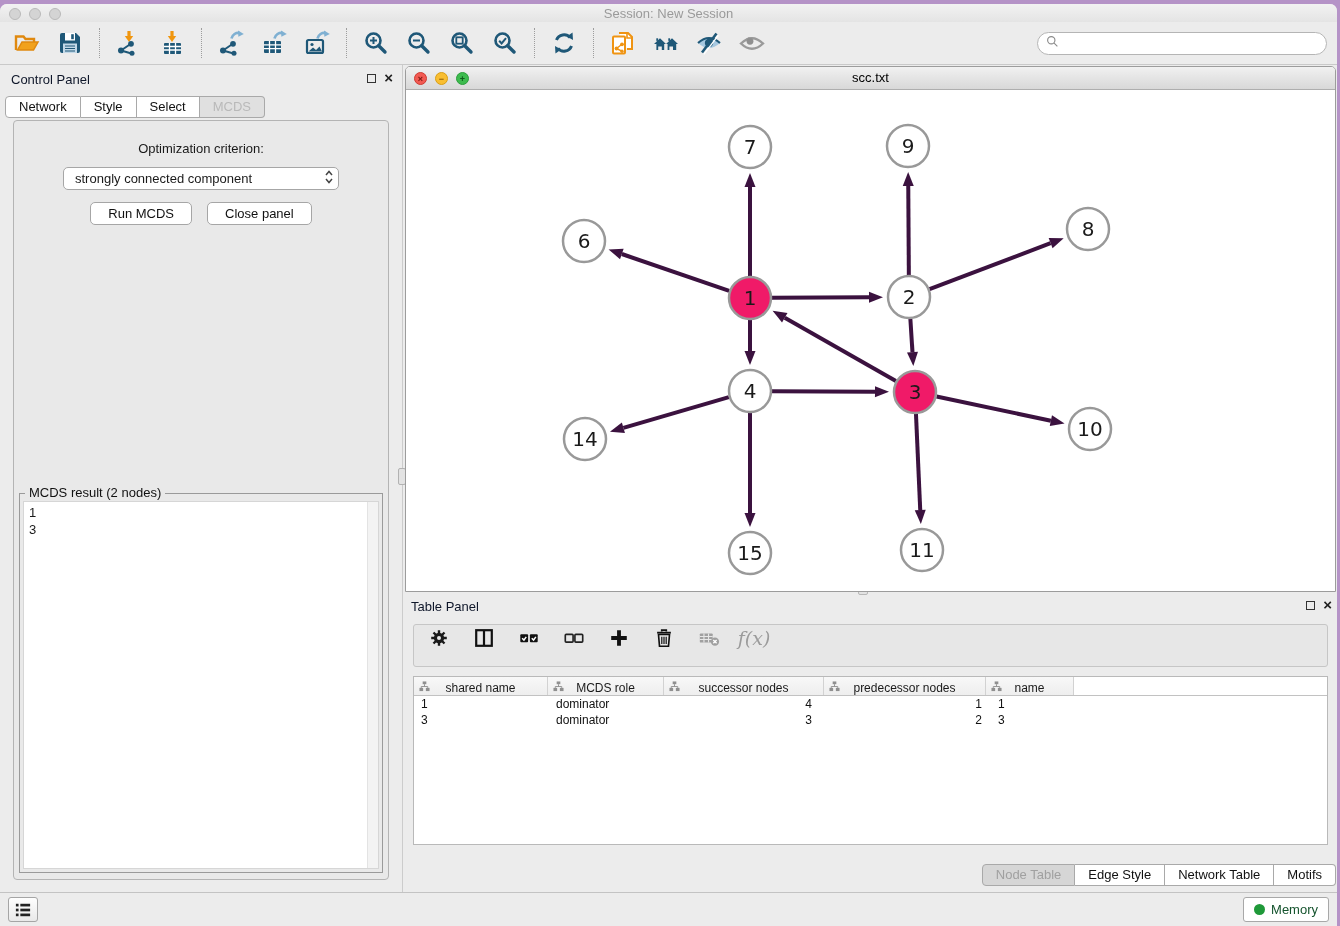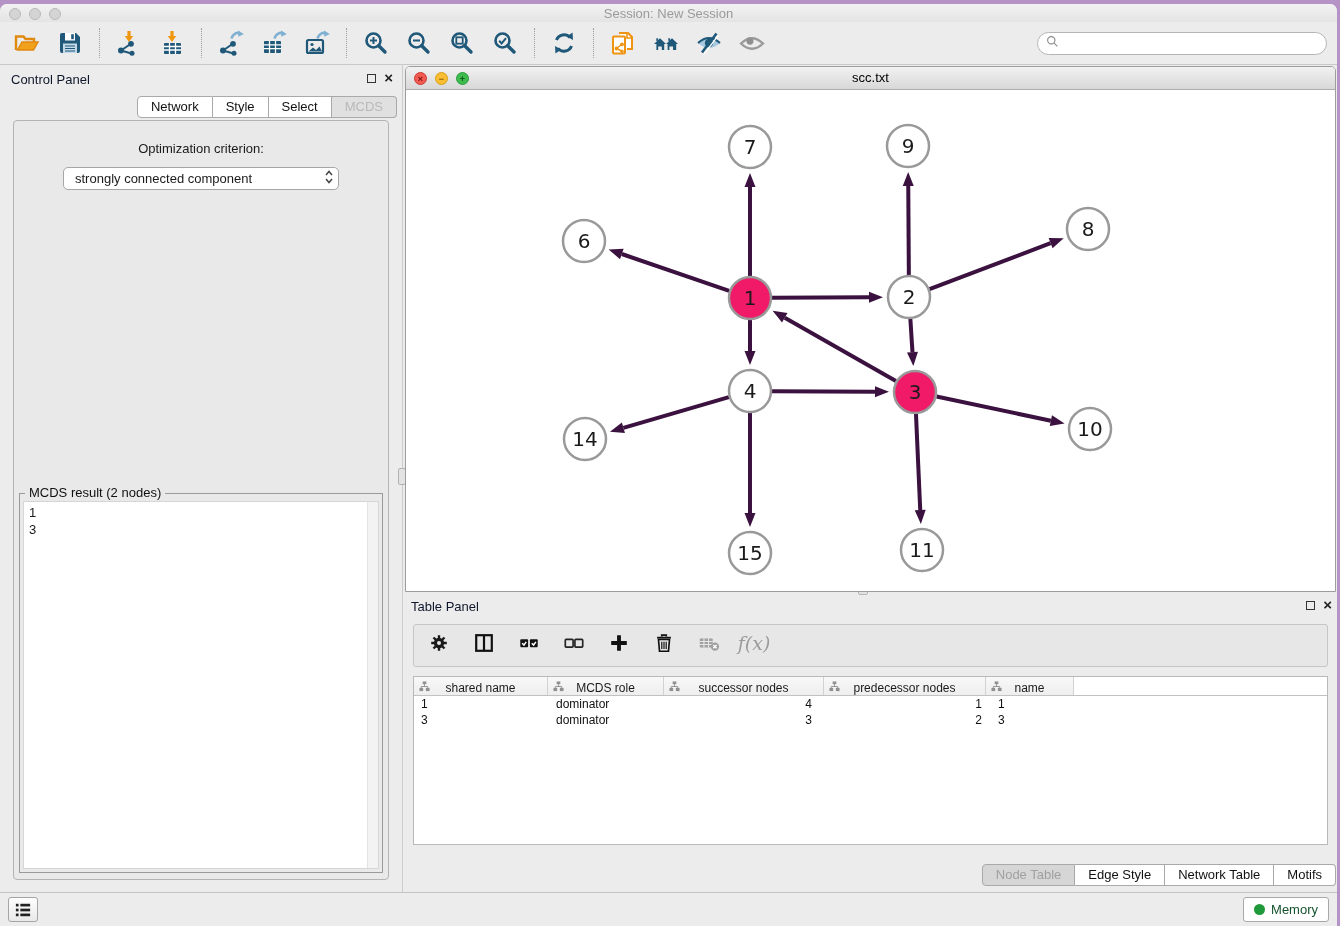--- a/index.html
+++ b/index.html
@@ -36,21 +36,21 @@
   .panel-title { font-size:13px; color:#0f172a; line-height:20px; }
   .panel-header .hdr-btns { position:absolute; right:4px; top:2px; display:flex; gap:8px; align-items:center; }
   .float-box { display:inline-block; width:9px; height:9px; border:1.6px solid #333; }
   .close-x { font-size:15px; font-weight:bold; color:#222; line-height:12px; cursor:pointer; }
 
   .seg { display:inline-flex; }
   .seg .tab { background:#fff; border:1px solid #a9a9a9; border-left:none; padding:2px 13px 3px; font-size:13px; color:#111; cursor:pointer; white-space:nowrap; }
   .seg .tab:first-child { border-left:1px solid #a9a9a9; border-radius:4px 0 0 4px; }
   .seg .tab:last-child { border-radius:0 4px 4px 0; }
   .seg .tab.active { background:#e0e0e0; color:#b9b9b9; }
-  .cp-tabs { position:absolute; top:26px; left:0; right:0; text-align:right; }
+  .cp-tabs { position:absolute; top:26px; left:0; right:0; text-align:left; }
 
   .cp-frame { position:absolute; left:8px; right:8px; top:50px; bottom:5px; background:#e9e9e9; border:1px solid #b4b4b4; border-radius:4px; }
   .opt-label { text-align:center; margin-top:20px; font-size:13px; color:#1a1a1a; }
   .combo { margin:11px auto 0; width:276px; height:23px; background:#fff; border:1px solid #a6a6a6; border-radius:5px; display:flex; align-items:center; padding:0 4px 0 11px; cursor:pointer; }
   .combo .combo-text { flex:1; font-size:13px; }
   .btn-row { margin-top:12px; display:flex; justify-content:center; gap:15px; }
   .mac-btn { height:23px; padding:0 17px; background:#fff; border:1px solid #a6a6a6; border-radius:5px; font-size:13px; font-family:inherit; color:#111; cursor:pointer; }
 
   .groupbox { position:absolute; left:5px; right:5px; top:372px; bottom:6px; border:1px solid #9a9a9a; }
   .groupbox .legend { position:absolute; top:-9px; left:5px; background:#e9e9e9; padding:0 4px; font-size:13px; color:#111; }
@@ -64,21 +64,21 @@
   .net-traffic { position:absolute; left:8px; top:5px; display:flex; gap:8px; }
   .tl { width:13px; height:13px; border-radius:50%; font-size:9px; line-height:12px; text-align:center; font-weight:bold; cursor:pointer; }
   .tl.red { background:#f25a52; border:1px solid #ce3a32; color:#76150f; }
   .tl.yellow { background:#f9be31; border:1px solid #d99f15; color:#8c5d08; }
   .tl.green { background:#3dbb4e; border:1px solid #2b9e3c; color:#0e5c1c; }
   .net-title { text-align:center; line-height:22px; font-size:13px; color:#000; }
   .net-canvas { position:absolute; left:0; right:0; top:23px; bottom:0; background:#fff; overflow:hidden; }
 
   
   .table-panel { position:absolute; left:405px; top:532px; width:931px; height:291px; }
-  .tp-toolbar { position:absolute; left:8px; right:8px; top:27px; height:43px; background:#e7e7e7; border:1px solid #c6c6c6; border-radius:3px; display:flex; align-items:flex-end; padding:10px 12px; gap:19px; }
+  .tp-toolbar { position:absolute; left:8px; right:8px; top:27px; height:43px; background:#e7e7e7; border:1px solid #c6c6c6; border-radius:3px; display:flex; align-items:flex-start; padding:0 12px; gap:19px; }
   .tp-toolbar .iconbtn { width:26px; height:26px; }
   .tp-toolbar .iconbtn svg { width:22px; height:22px; }
   .fx { font-family:"DejaVu Serif","Liberation Serif",serif; font-style:italic; font-size:19px; color:#9b9b9b; }
 
   .tp-table { position:absolute; left:8px; right:8px; top:79px; bottom:43px; background:#fff; border:1px solid #b9b9b9; overflow:hidden; }
   .thead { display:flex; height:19px; border-bottom:1px solid #c2c2c2; }
   .th { position:relative; background:linear-gradient(#f8f8f8,#eeeeee); border-right:1px solid #d2d2d2; display:flex; align-items:flex-end; justify-content:center; font-size:12px; color:#1a1a1a; }
   .th svg { position:absolute; left:5px; top:4px; }
   .trow { display:flex; height:16px; font-size:12px; color:#111; cursor:default; }
   .td { overflow:hidden; white-space:nowrap; line-height:16px; }
@@ -284,20 +284,24 @@
       <div class="cp-frame">
         <div class="opt-label">Optimization criterion:</div>
         <div class="combo">
           <span class="combo-text">strongly connected component</span>
           <span>
             <svg viewBox="0 0 10 16" width="10" height="16">
                 <path d="M2 6l3-3.5L8 6" fill="none" stroke="#444" stroke-width="1.5"></path>
                 <path d="M2 10l3 3.5L8 10" fill="none" stroke="#444" stroke-width="1.5"></path>
               </svg>
           </span>
+        </div>
+        <div class="btn-row">
+          <button class="mac-btn">Run MCDS</button>
+          <button class="mac-btn">Close panel</button>
         </div>
         <div class="groupbox">
           <span class="legend">MCDS result (2 nodes)</span>
           <div class="inner">
             <pre>1
 3</pre>
             <div class="sb-track"></div>
           </div>
         </div>
       </div>

